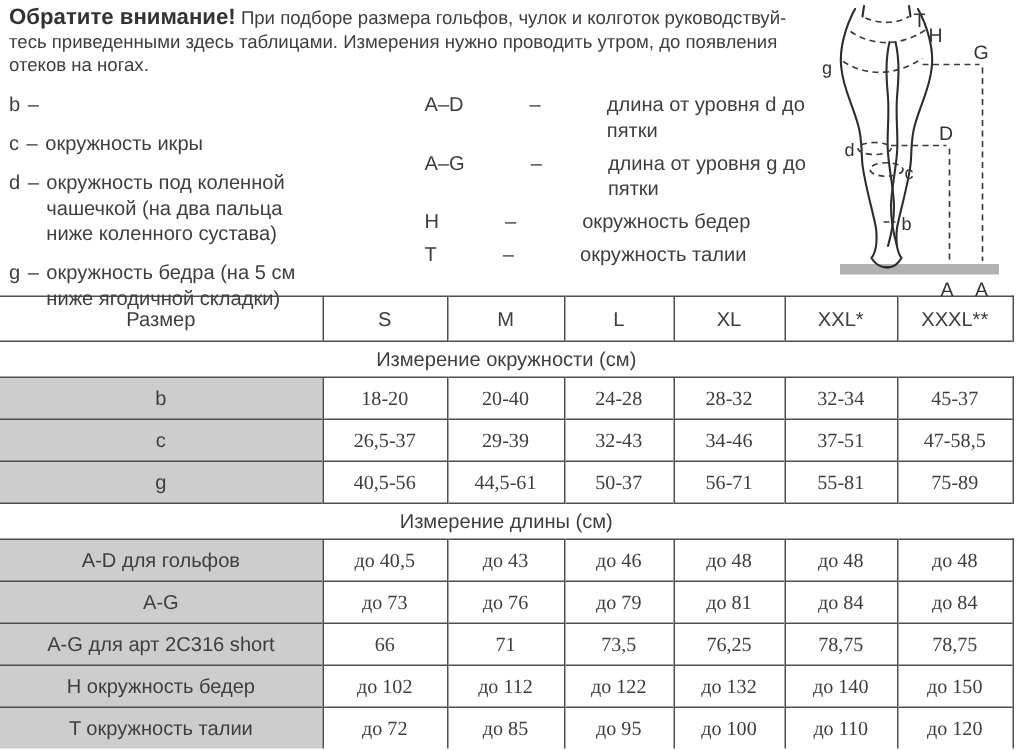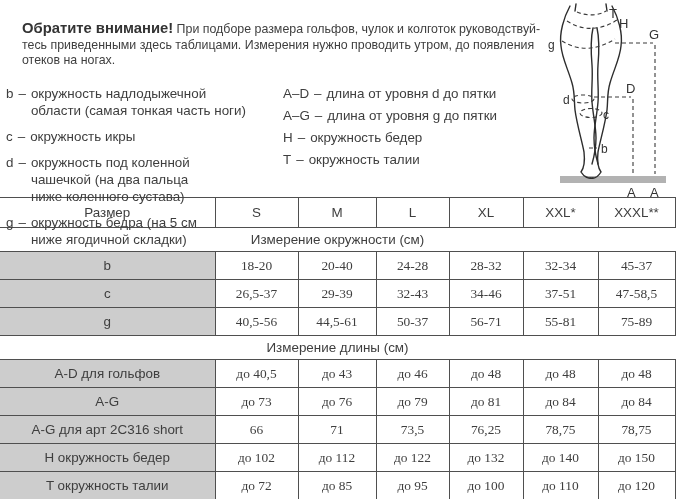--- a/index.html
+++ b/index.html
@@ -7,30 +7,30 @@
     width: 686px; height: 500px;
     background: #ffffff;
     overflow: hidden;
     font-family: "Liberation Sans", sans-serif;
     color: var(--text, #3e3e3e);
   }
   .page { position: relative; width: 686px; height: 500px; }
 
   
   .top { position: relative; height: 197px; box-sizing: border-box; padding: 5px 0 0 6px; }
-  .intro { margin: 16px; width: 540px; font-size: 12.4px; line-height: 15.5px; }
+  .intro { margin: 0; width: 540px; font-size: 12.4px; line-height: 15.5px; }
   .intro .intro-title { font-size: 14.8px; font-weight: bold; color: #333; }
   .intro .intro-text { white-space: pre-line; }
 
   .columns { display: flex; margin-top: 9px; }
   .legend { font-size: 13.4px; line-height: 17px; }
   .legend-left  { width: 277px; }
   .legend-right { width: 260px; }
   .leg-item { display: flex; margin-bottom: 9px; }
-  .legend-right .leg-item { margin-bottom: 5px; }
+  .legend-right .leg-item { margin-bottom: 5px; gap: 39px; }
   .leg-key  { flex: none; }
   .leg-dash { flex: none; padding: 0 5px; }
   .leg-text { white-space: pre-line; }
 
   
   .diagram { position: absolute; top: 1px; right: 2px; width: 146px; height: 198px; }
   .diagram svg { display: block; }
   .leg-line   { fill: none; stroke: var(--diagram-ink, #2d2d2d); stroke-width: 1.4; stroke-linecap: round; }
   .dash-line  { fill: none; stroke: #3a3a3a; stroke-width: 1.1; stroke-dasharray: 4 3; }
   .floor-rect { fill: var(--floor, #b2b2b2); }
@@ -60,22 +60,20 @@
   <div class="top">
     <p class="intro"><strong class="intro-title">Обратите внимание!</strong> <span class="intro-text">При подборе размера гольфов, чулок и колготок руководствуй-
 тесь приведенными здесь таблицами. Измерения нужно проводить утром, до появления
 отеков на ногах.</span></p>
 
     <div class="columns">
       <div class="legend legend-left" id="legend-left">
           <div class="leg-item">
             <span class="leg-key">b</span>
             <span class="leg-dash">–</span>
-            <span class="leg-text">окружность надлодыжечной
-области (самая тонкая часть ноги)</span>
           </div>
           <div class="leg-item">
             <span class="leg-key">c</span>
             <span class="leg-dash">–</span>
             <span class="leg-text">окружность икры</span>
           </div>
           <div class="leg-item">
             <span class="leg-key">d</span>
             <span class="leg-dash">–</span>
             <span class="leg-text">окружность под коленной

